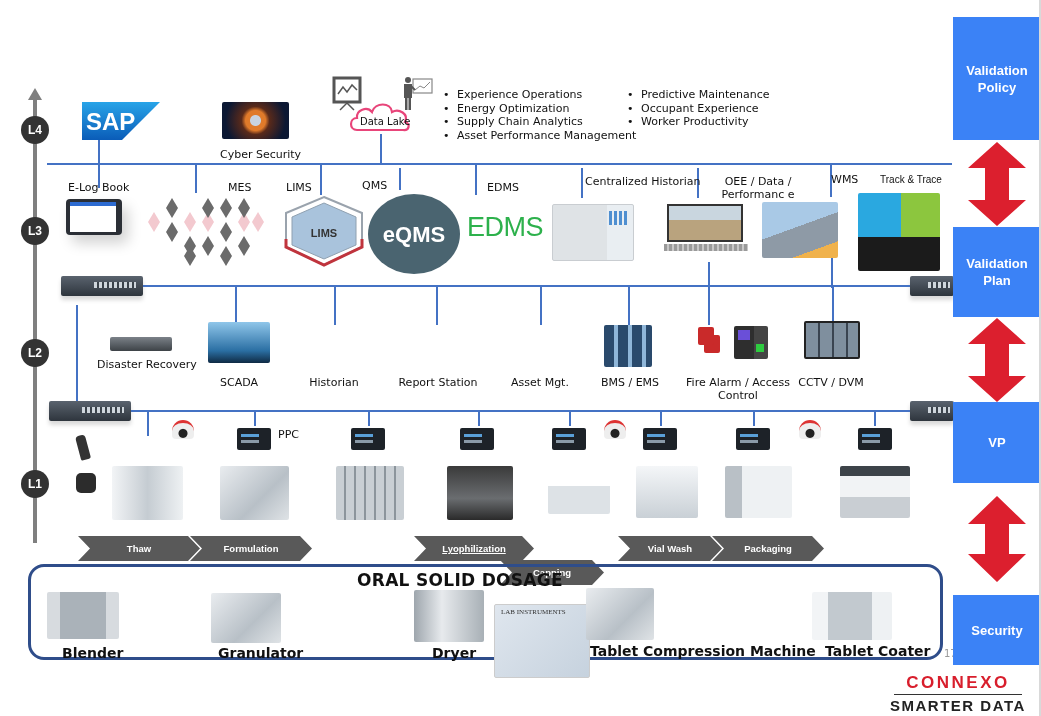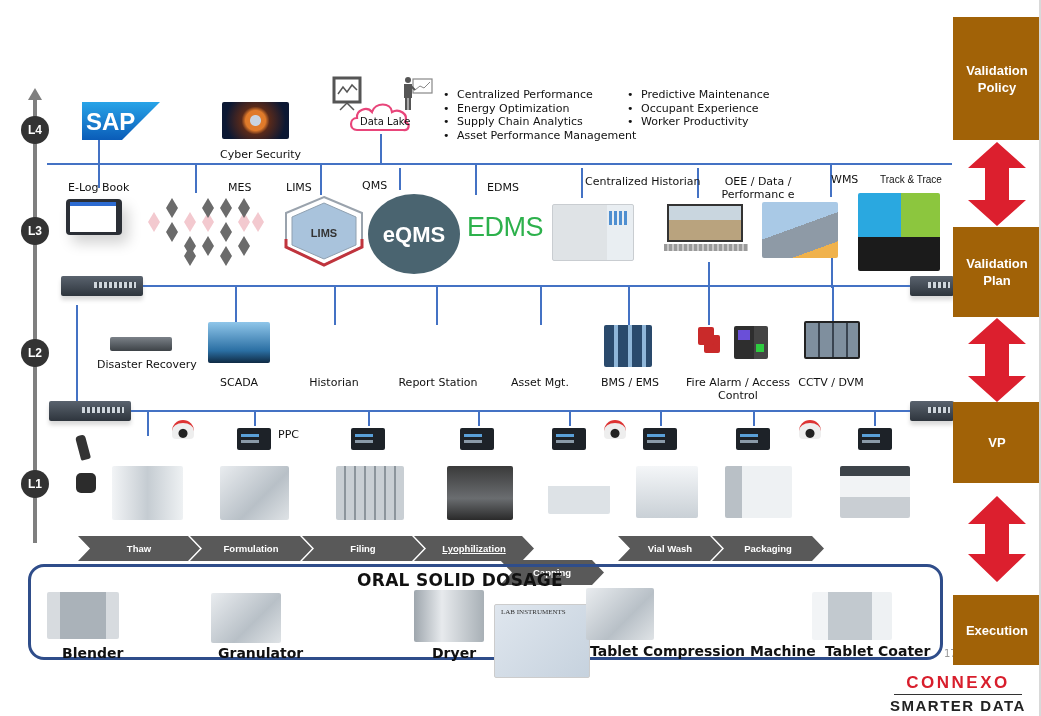--- a/index.html
+++ b/index.html
@@ -7,21 +7,21 @@
   .abs { position:absolute; }
   .lbl { position:absolute; font-size:11px; color:#111; white-space:nowrap; font-family:"DejaVu Sans", sans-serif; }
   .lbl.c { text-align:center; transform:translateX(-50%); }
   .hline { position:absolute; height:1.5px; background:#4472c4; }
   .vline { position:absolute; width:1.5px; background:#4472c4; }
   
   .axis { position:absolute; left:33px; top:98px; width:4px; height:445px; background:#7f7f7f; }
   .axis-arrow { position:absolute; left:28px; top:88px; width:0; height:0; border-left:7px solid transparent; border-right:7px solid transparent; border-bottom:12px solid #7f7f7f; }
   .lvl { position:absolute; left:21px; width:28px; height:28px; border-radius:50%; background:#333; color:#fff; font-size:12px; font-weight:bold; text-align:center; line-height:28px; font-family:"Liberation Sans", sans-serif; }
   
-  .vblock { position:absolute; left:953px; width:88px; background:#a16207; color:#fff; font-weight:bold; font-size:13px; text-align:center; display:flex; align-items:center; justify-content:center; font-family:"Liberation Sans", sans-serif; line-height:17px; }
+  .vblock { position:absolute; left:953px; width:88px; background:#3b82f6; color:#fff; font-weight:bold; font-size:13px; text-align:center; display:flex; align-items:center; justify-content:center; font-family:"Liberation Sans", sans-serif; line-height:17px; }
   .darrow { position:absolute; left:968px; width:58px; }
   
   .img { position:absolute; border-radius:2px; }
   .switch { position:absolute; height:20px; background:linear-gradient(#5a636e,#2e353d); border-radius:2px; box-shadow:0 4px 4px rgba(0,0,0,0.15); }
   .switch::after { content:""; position:absolute; left:40%; right:8%; top:6px; height:6px; background:repeating-linear-gradient(90deg,#cfd6dc 0 3px,#3a424a 3px 5px); }
   .monitor { position:absolute; width:56px; height:48px; }
   .monitor .scr { position:absolute; left:0; top:0; width:56px; height:36px; background:linear-gradient(#c9d6df 0 40%, #b9a37e 40% 100%); border:2px solid #333; box-sizing:border-box; }
   .monitor .kb { position:absolute; left:-4px; top:40px; width:64px; height:7px; background:repeating-linear-gradient(90deg,#9a9a9a 0 3px,#c8c8c8 3px 5px); }
   .ppc { position:absolute; width:34px; height:22px; background:#1d2228; border-radius:2px; }
   .ppc::after { content:""; position:absolute; left:4px; top:6px; width:18px; height:3px; background:#5aa0d8; box-shadow:0 6px 0 #8a9aa8; }
@@ -81,21 +81,21 @@
     </svg>
 </div>
 <div class="abs" style="left:347px;top:98px;width:66px;height:36px;">
   <svg width="66" height="36">
       <path d="M10,32 C2,32 2,20 10,20 C9,12 20,8 25,14 C28,4 44,4 45,14 C52,10 62,16 58,24 C64,26 62,33 56,32 Z" fill="#fff" stroke="#e8457a" stroke-width="2.2"></path>
     </svg>
 </div>
 <div class="lbl" style="left:360px;top:116px;font-size:10px;">Data Lake</div>
 
 <ul class="bullets" style="left:443px;top:88px;">
-  <li>Centralized Performance</li>
+  <li>Experience Operations</li>
   <li>Energy Optimization</li>
   <li>Supply Chain Analytics</li>
   <li>Asset Performance Management</li>
 </ul>
 <ul class="bullets" style="left:627px;top:88px;">
   <li>Predictive Maintenance</li>
   <li>Occupant Experience</li>
   <li>Worker Productivity</li>
 </ul>
 
@@ -237,21 +237,20 @@
 <div class="machine" style="left:336px;top:466px;width:68px;height:54px;background:repeating-linear-gradient(90deg,#c9cfd4 0 8px,#8c959c 8px 10px);"></div>
 <div class="machine" style="left:447px;top:466px;width:66px;height:54px;background:linear-gradient(#3a3a3a,#6a6d70 60%,#2a2a2a);"></div>
 <div class="machine" style="left:548px;top:468px;width:62px;height:46px;background:linear-gradient(#ffffff 0 40%, #dde2e6 40%);"></div>
 <div class="machine" style="left:636px;top:466px;width:62px;height:52px;background:linear-gradient(#f4f6f8,#c9d0d6);"></div>
 <div class="machine" style="left:725px;top:466px;width:67px;height:52px;background:linear-gradient(90deg,#b9c0c6 0 25%, #eef1f3 25%);"></div>
 <div class="machine" style="left:840px;top:466px;width:70px;height:52px;background:linear-gradient(#3d4349 0 20%, #f1f3f5 20% 60%, #c9ced3 60%);"></div>
 
 <div class="chev-wrap">
   <div class="chev" style="left:0;width:122px;">Thaw</div>
   <div class="chev" style="left:112px;width:122px;">Formulation</div>
-  <div class="chev" style="left:224px;width:122px;">Filing</div>
   <div class="chev" style="left:336px;width:120px;text-decoration:underline;">Lyophilization</div>
   <div class="chev" style="left:422px;width:104px;margin-top:24px;">Capping</div>
   <div class="chev" style="left:540px;width:104px;">Vial Wash</div>
   <div class="chev" style="left:634px;width:112px;">Packaging</div>
 </div>
 
 <div class="osd-box"></div>
 <div class="osd-title">ORAL SOLID DOSAGE</div>
 <div class="machine" style="left:47px;top:592px;width:72px;height:47px;background:linear-gradient(90deg,#d7dbdf 0 18%, #aab2b9 18% 82%, #d7dbdf 82%);"></div>
 <div class="osd-lbl" style="left:62px;top:645px;">Blender</div>
@@ -274,21 +273,21 @@
     <polygon points="29,0 58,26 41,26 41,58 58,58 29,84 0,58 17,58 17,26 0,26" fill="#dc1f2e"></polygon>
   </svg>
 <div class="vblock" style="top:227px;height:90px;padding:0 8px;box-sizing:border-box;">Validation Plan</div>
 <svg class="darrow" style="top:318px;" height="84" viewBox="0 0 58 84">
     <polygon points="29,0 58,26 41,26 41,58 58,58 29,84 0,58 17,58 17,26 0,26" fill="#dc1f2e"></polygon>
   </svg>
 <div class="vblock" style="top:402px;height:81px;">VP</div>
 <svg class="darrow" style="top:496px;" height="86" viewBox="0 0 58 86">
     <polygon points="29,0 58,28 41,28 41,58 58,58 29,86 0,58 17,58 17,28 0,28" fill="#dc1f2e"></polygon>
   </svg>
-<div class="vblock" style="top:595px;height:70px;">Execution</div>
+<div class="vblock" style="top:595px;height:70px;">Security</div>
 
 <div class="abs" style="left:890px;top:673px;width:136px;height:40px;">
   <div style="position:absolute;left:0;width:136px;text-align:center;top:0;font-size:17px;font-weight:bold;color:#d81e2c;letter-spacing:2.5px;font-family:'Liberation Sans',sans-serif;">CONNEXO</div>
   <div style="position:absolute;left:4px;right:4px;top:21px;height:1px;background:#333;"></div>
   <div style="position:absolute;left:0;width:136px;top:24px;font-size:15px;font-weight:bold;color:#222;letter-spacing:1.5px;font-family:'Liberation Sans',sans-serif;">SMARTER DATA</div>
 </div>
 
 <div class="abs" style="left:1039px;top:0;width:2px;height:716px;background:#d9d9d9;"></div>
 
 </body></html>

